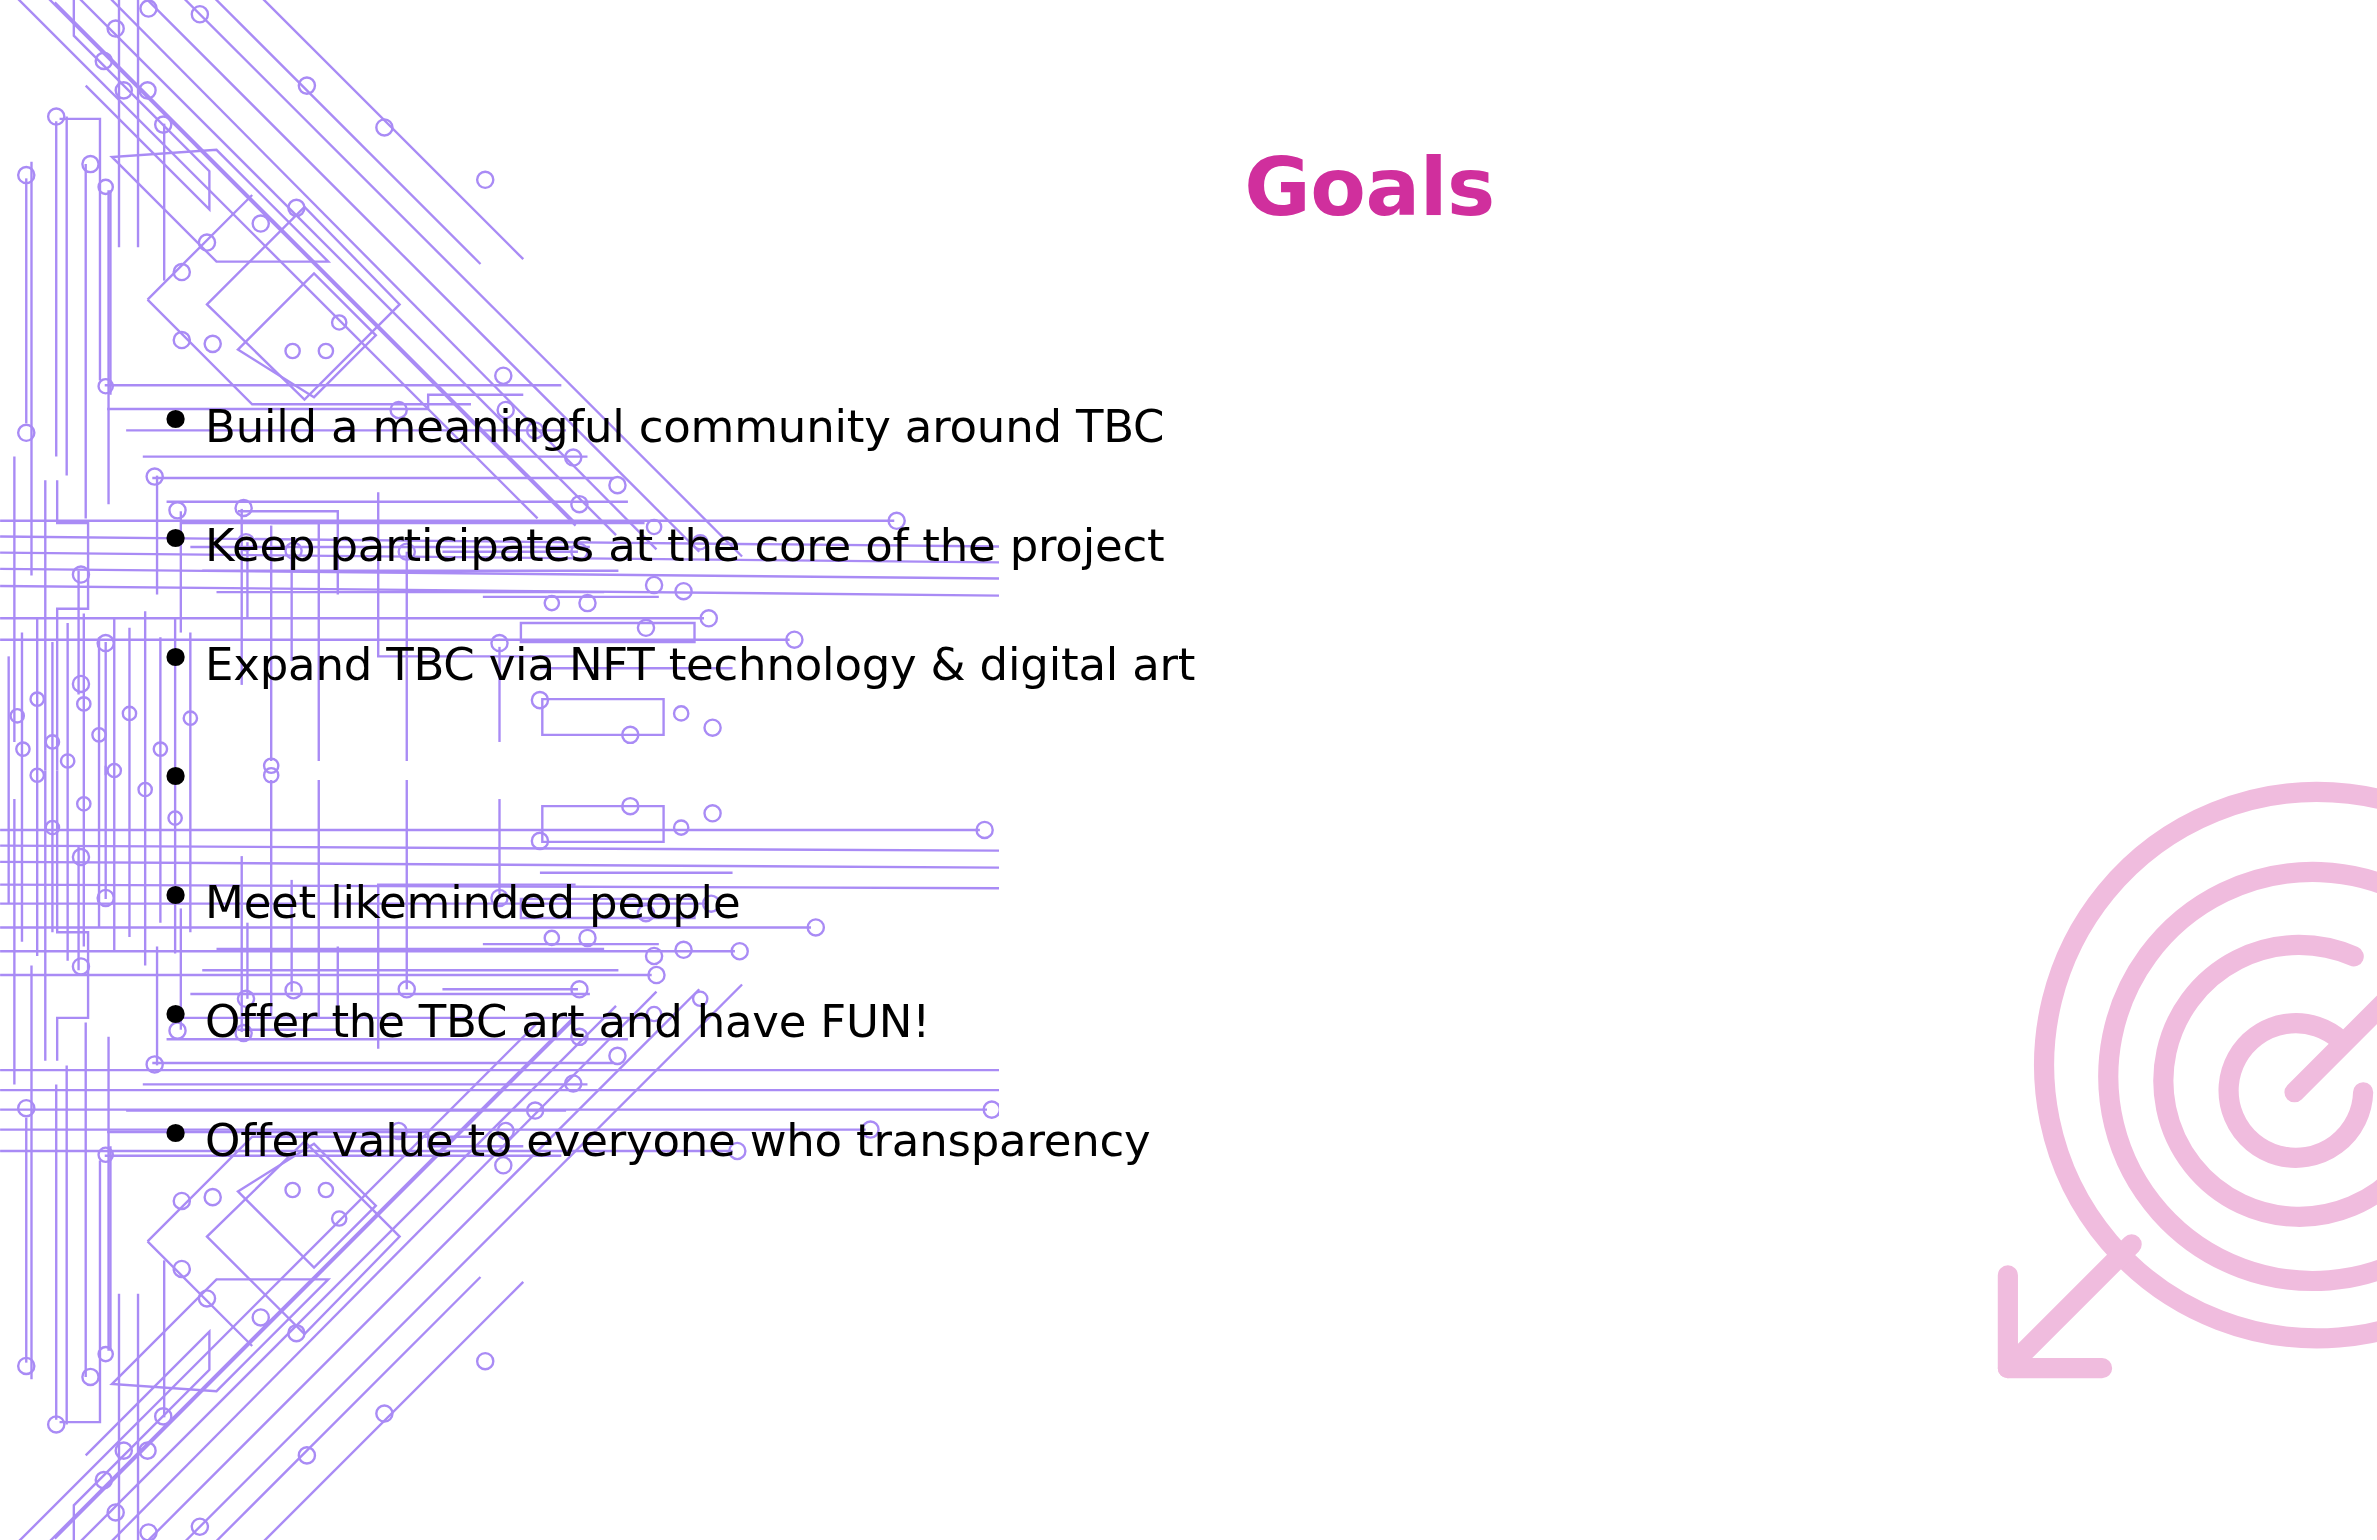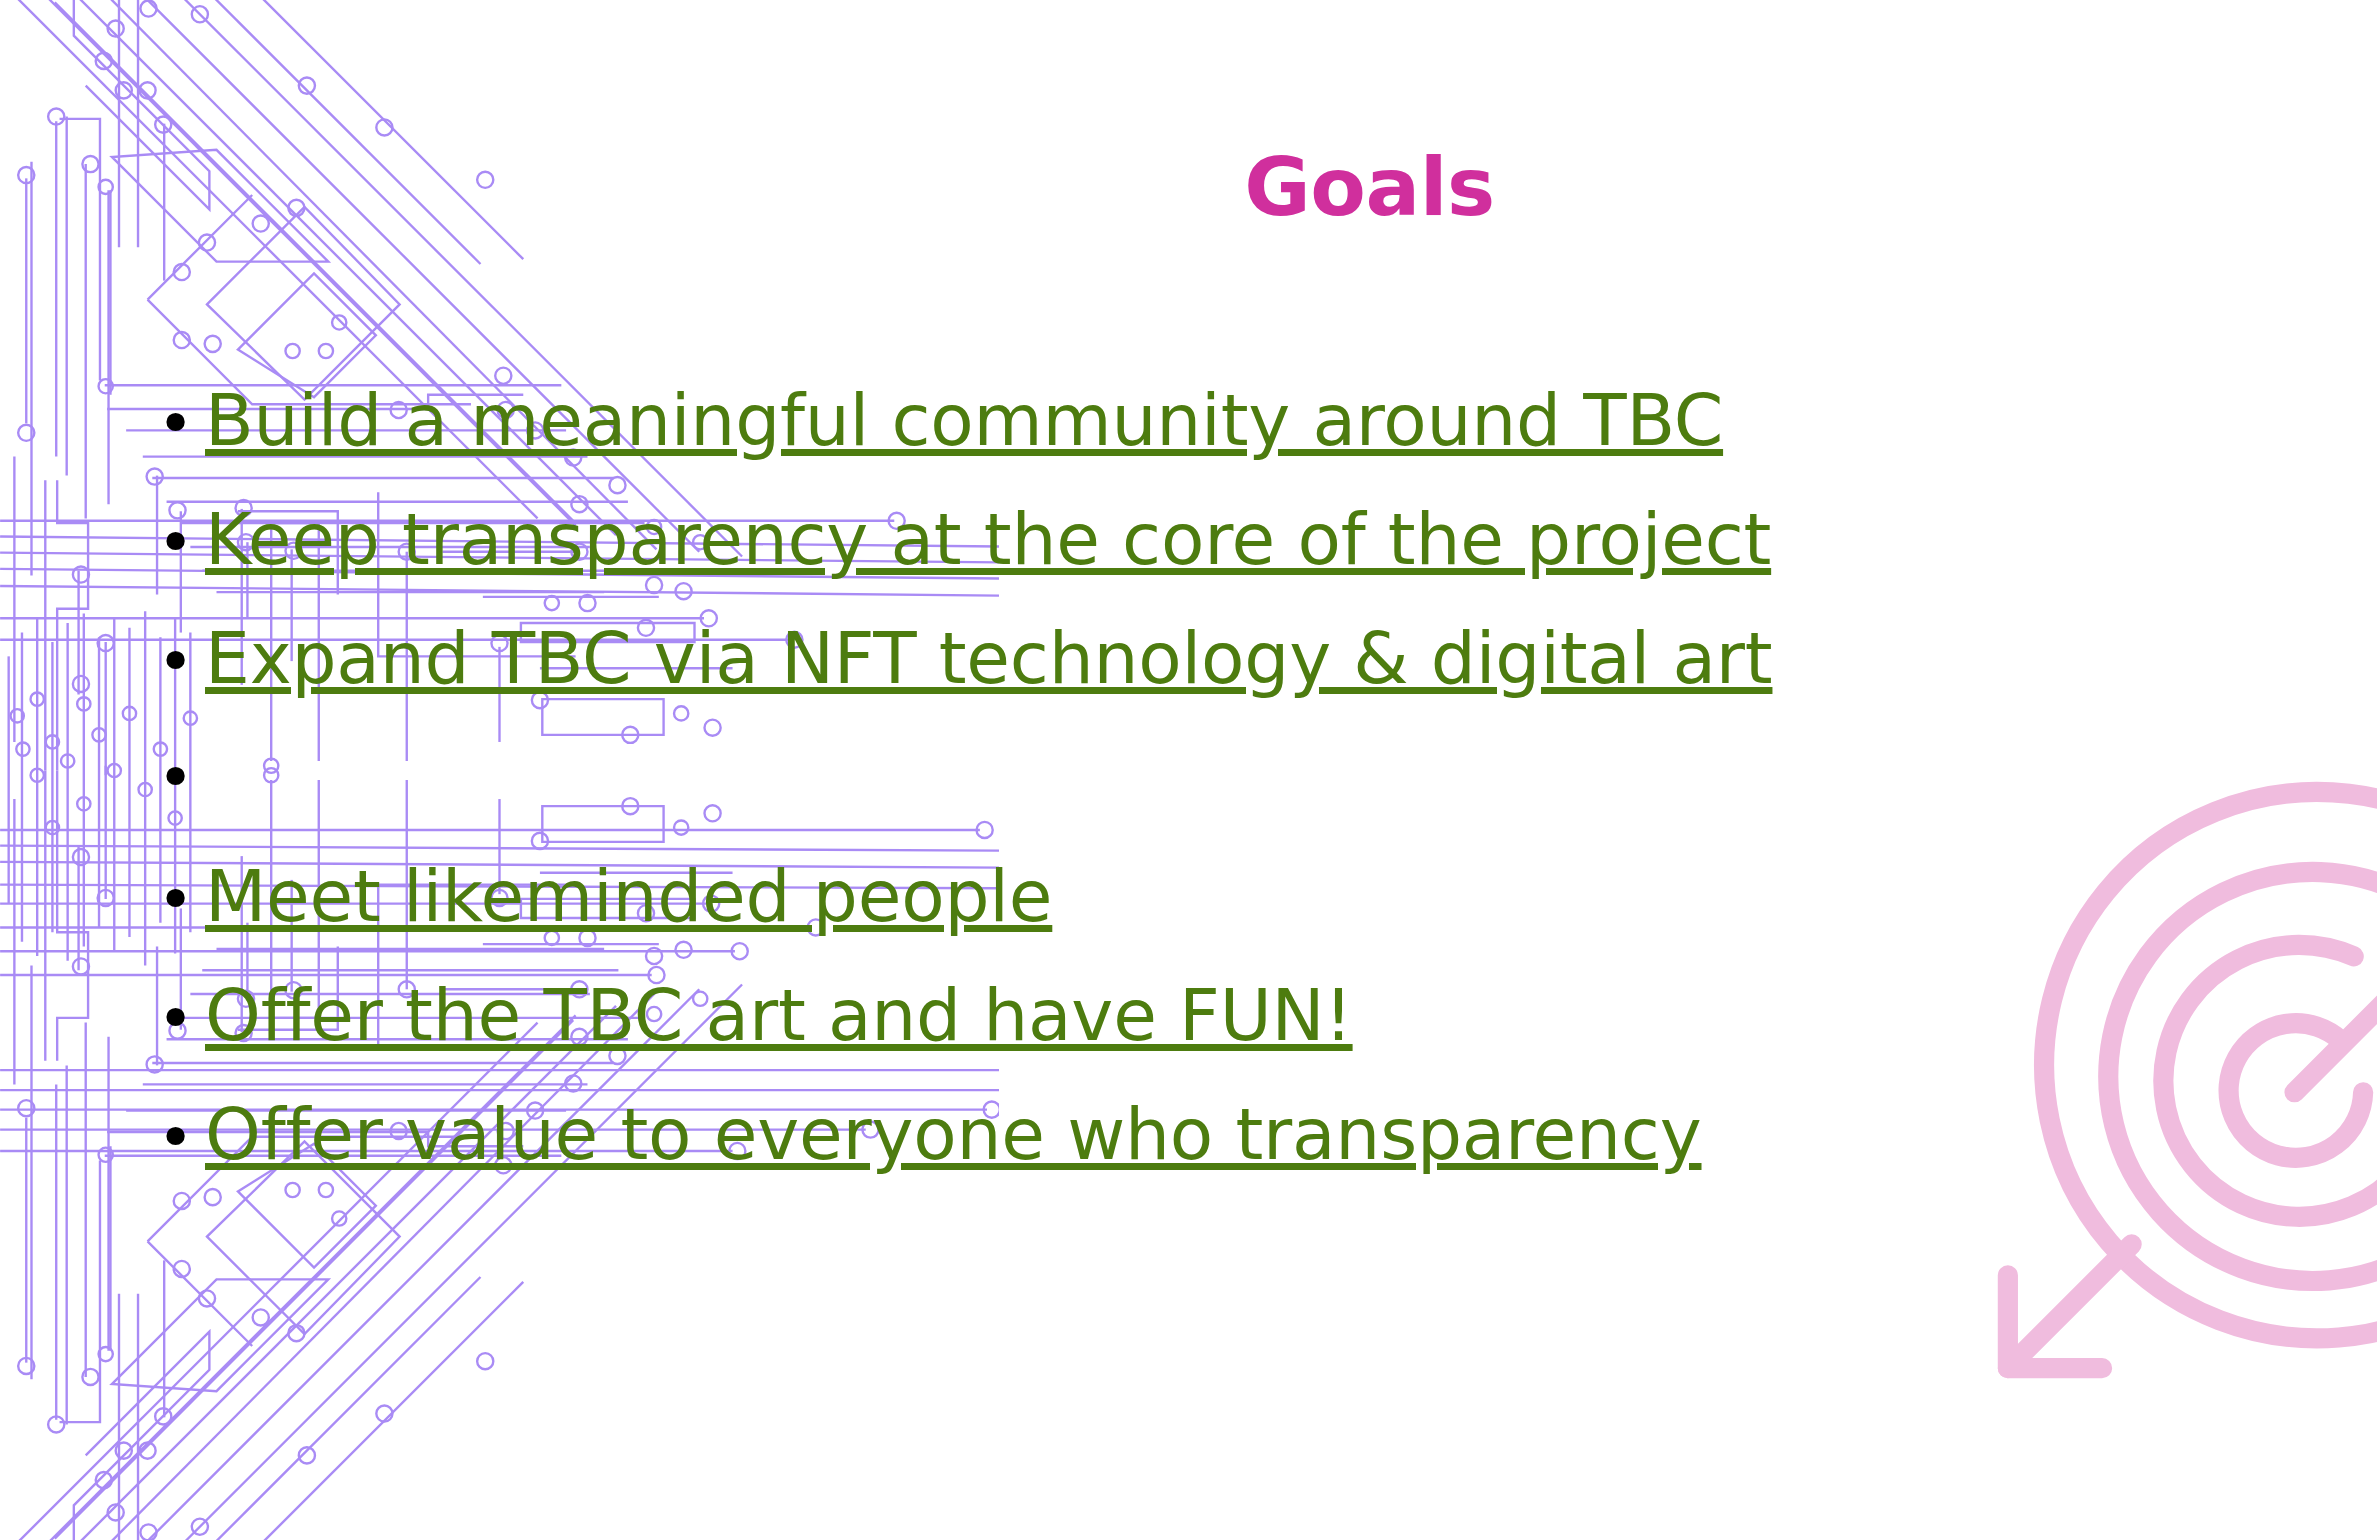--- a/index.html
+++ b/index.html
@@ -62,26 +62,25 @@
   }
   .bullet-dot {
     width: 48px;
     flex: 0 0 48px;
     font-size: 63px;
     color: #000000;
     text-align: left;
     line-height: 119px;
   }
   .bullet-text {
-    font-size: 71px;
-    color: #4d7c0f;
+    font-size: 45px;
+    color: #000000;
     white-space: nowrap;
     line-height: 119px;
     letter-spacing: -0.2px;
-    text-decoration: underline;
   }
 
   
   #target-icon {
     position: absolute;
     left: 1950px;
     top: 737px;
     width: 689px;
     height: 689px;
   }
@@ -301,21 +300,21 @@
 
   <div id="title">Goals</div>
 
   <div id="bullets">
     <div class="bullet-row">
       <span class="bullet-dot">•</span>
       <span class="bullet-text">Build a meaningful community around TBC</span>
     </div>
     <div class="bullet-row">
       <span class="bullet-dot">•</span>
-      <span class="bullet-text">Keep transparency at the core of the project</span>
+      <span class="bullet-text">Keep participates at the core of the project</span>
     </div>
     <div class="bullet-row">
       <span class="bullet-dot">•</span>
       <span class="bullet-text">Expand TBC via NFT technology &amp; digital art</span>
     </div>
     <div class="bullet-row">
       <span class="bullet-dot">•</span>
     </div>
     <div class="bullet-row">
       <span class="bullet-dot">•</span>

